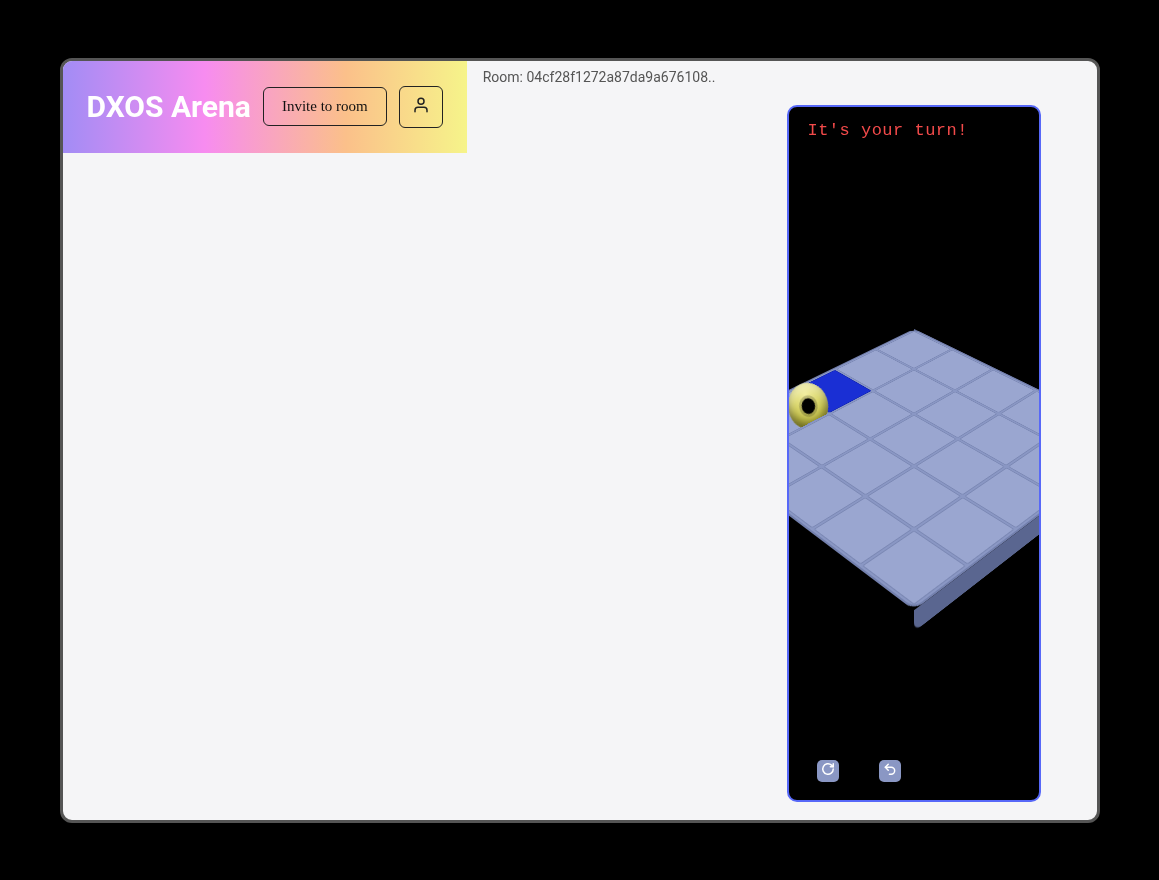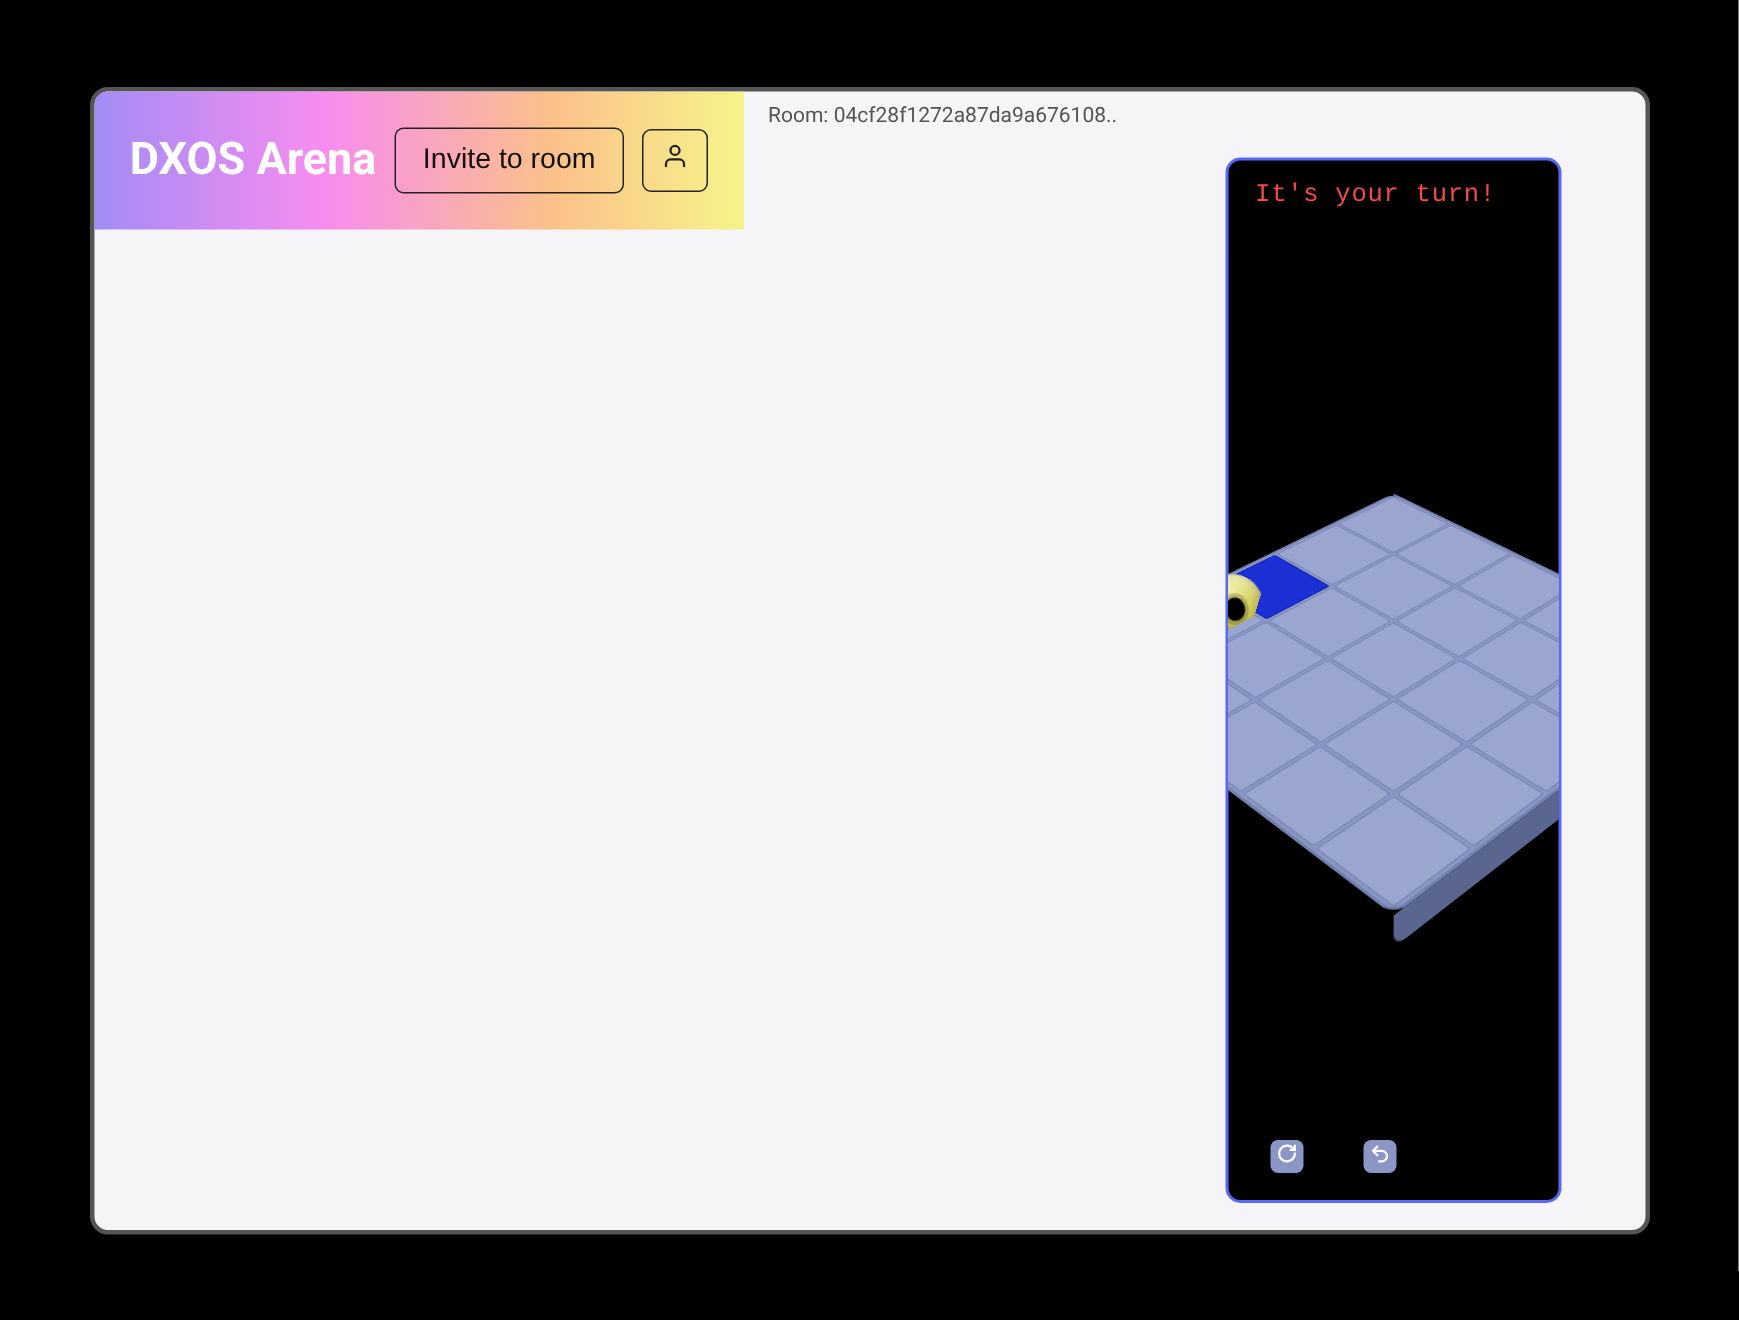--- a/index.html
+++ b/index.html
@@ -35,28 +35,29 @@
     .header-title {
       font-size: 30px;
       font-weight: 700;
       color: #fff;
       flex: 1;
     }
     .btn {
       border: 1px solid #222;
       background: transparent;
       padding: 10px 18px;
-      font-size: 19px;
+      font-size: 15px;
       font-weight: 500;
       border-radius: 6px;
       cursor: pointer;
       color: #111;
       display: inline-flex;
       align-items: center;
       justify-content: center;
+      font-family: Liberation Serif, serif;
     }
     .btn-icon {
       padding: 10px 12px;
       width: 44px;
       height: 42px;
     }
     .btn-icon svg { width: 18px; height: 18px; }
     .room-bar {
       text-align: right;
       padding: 8px 16px 0;

